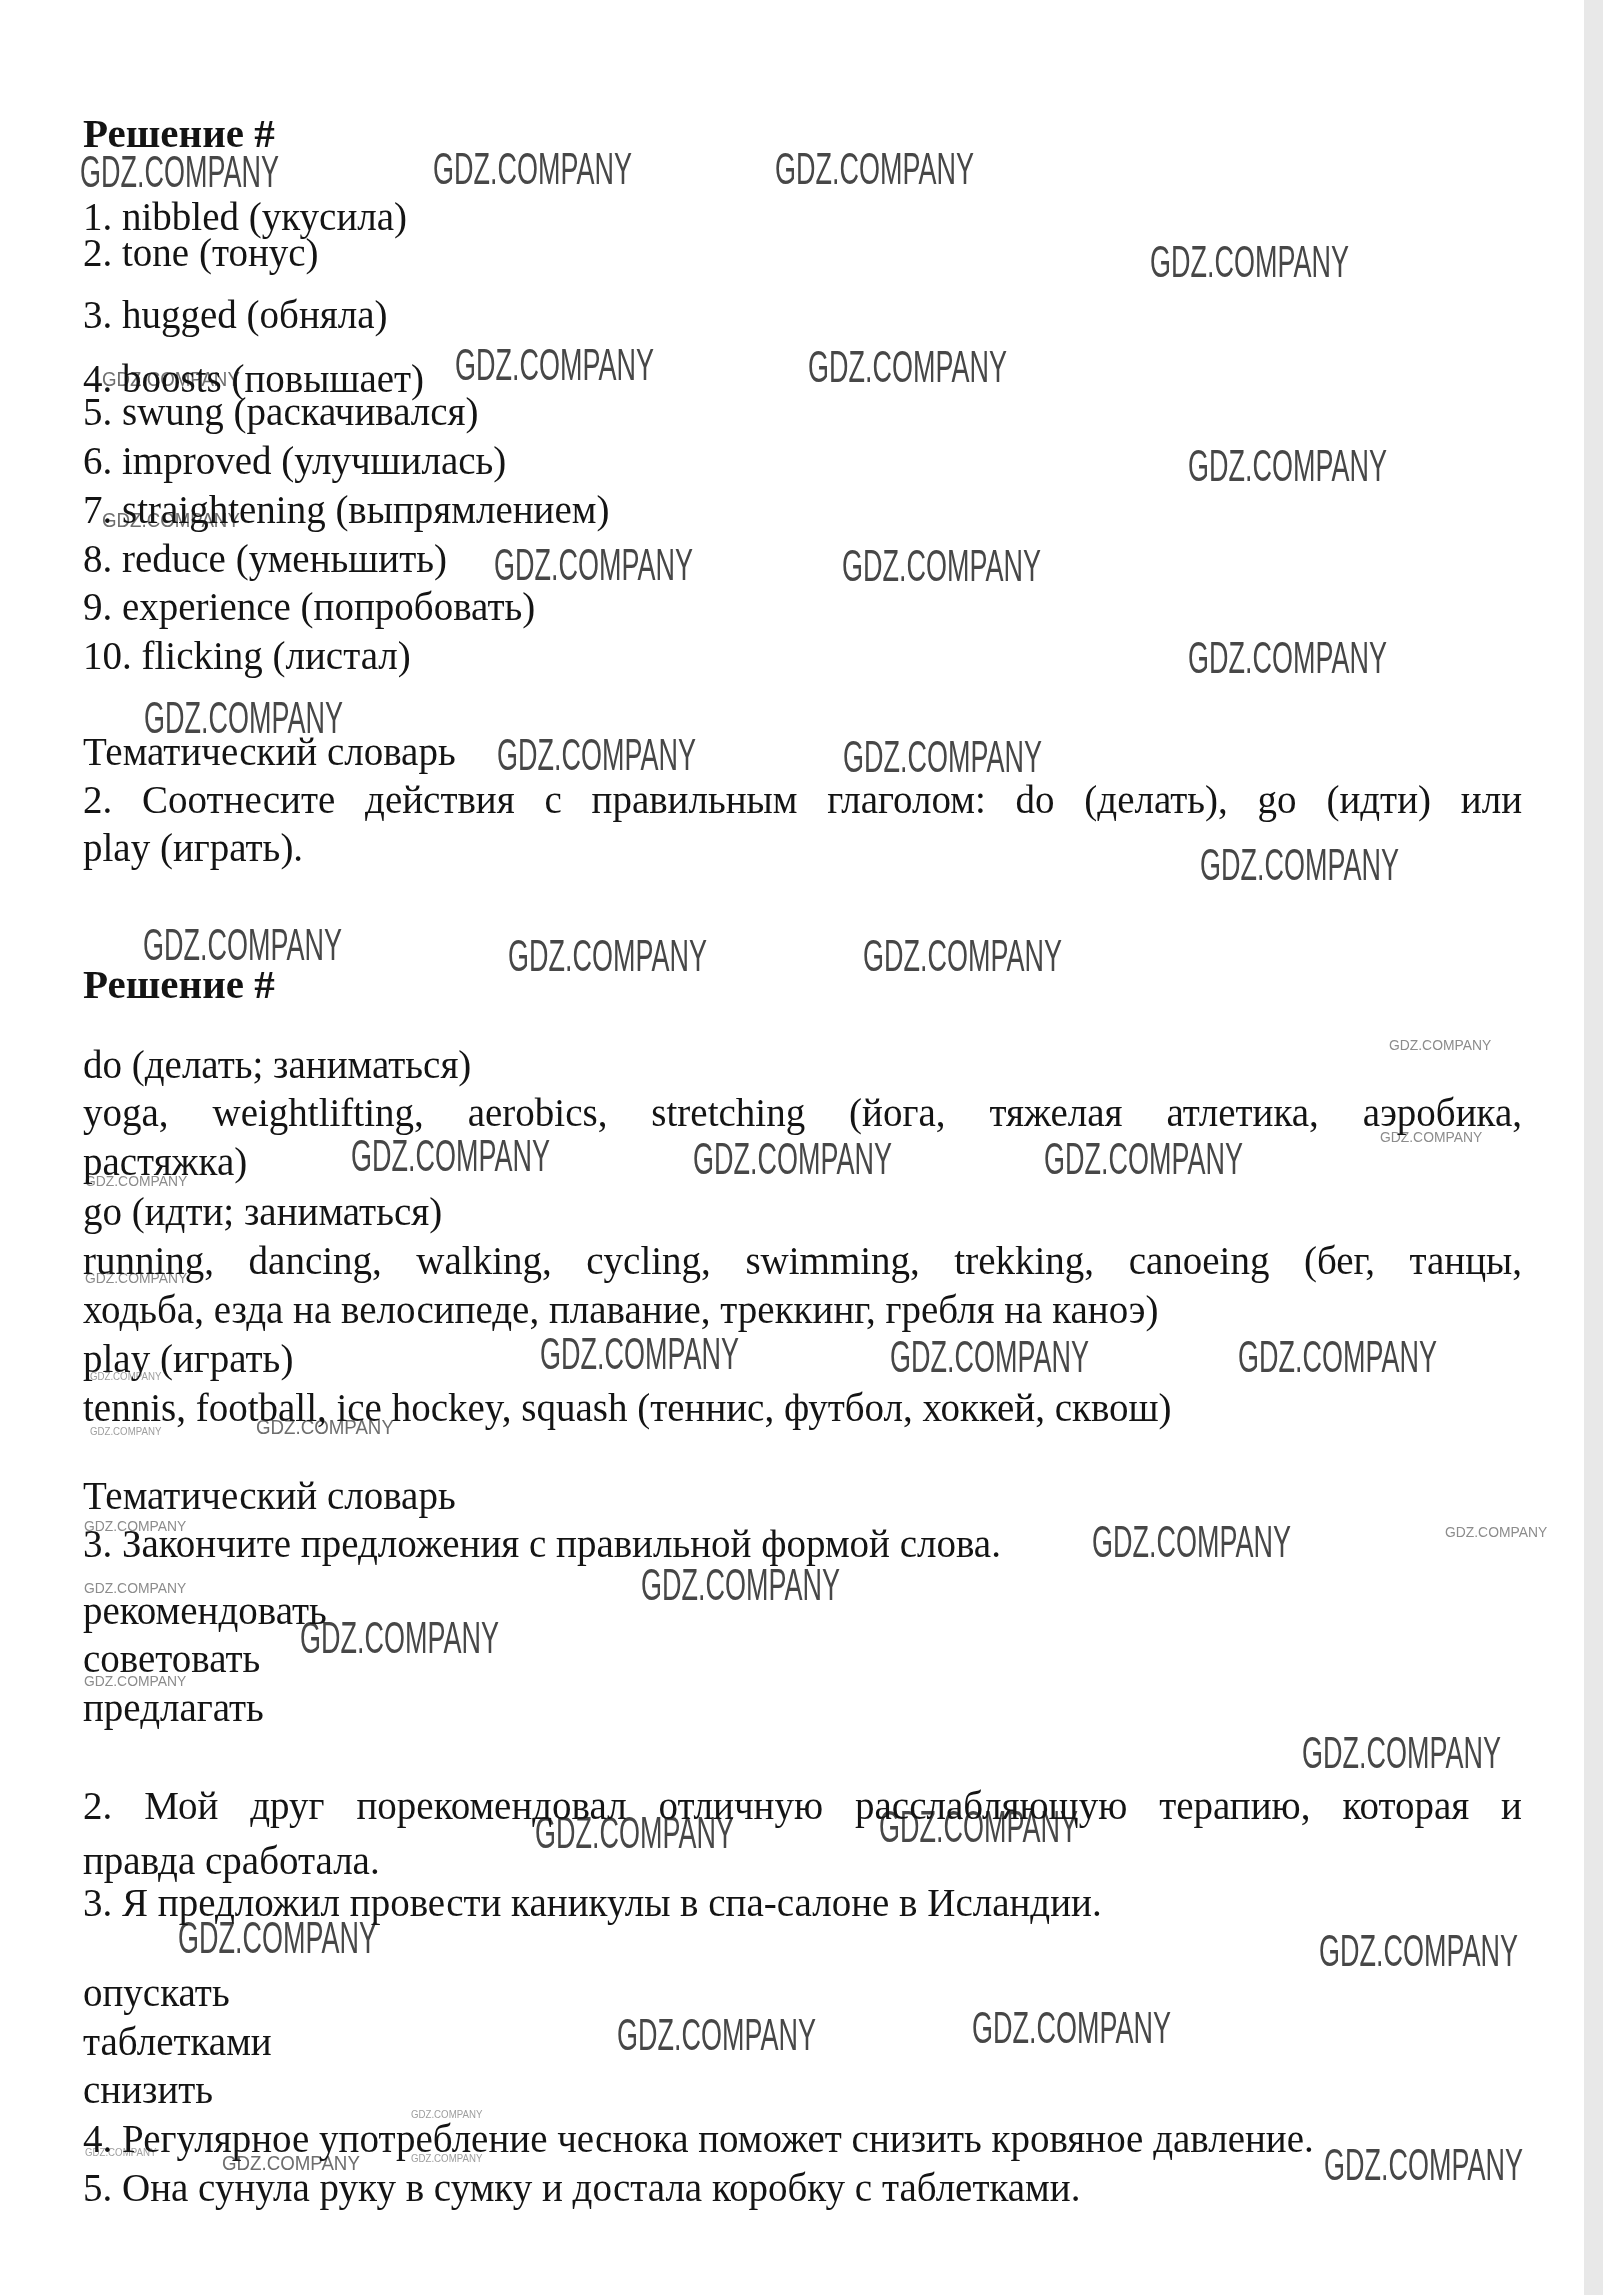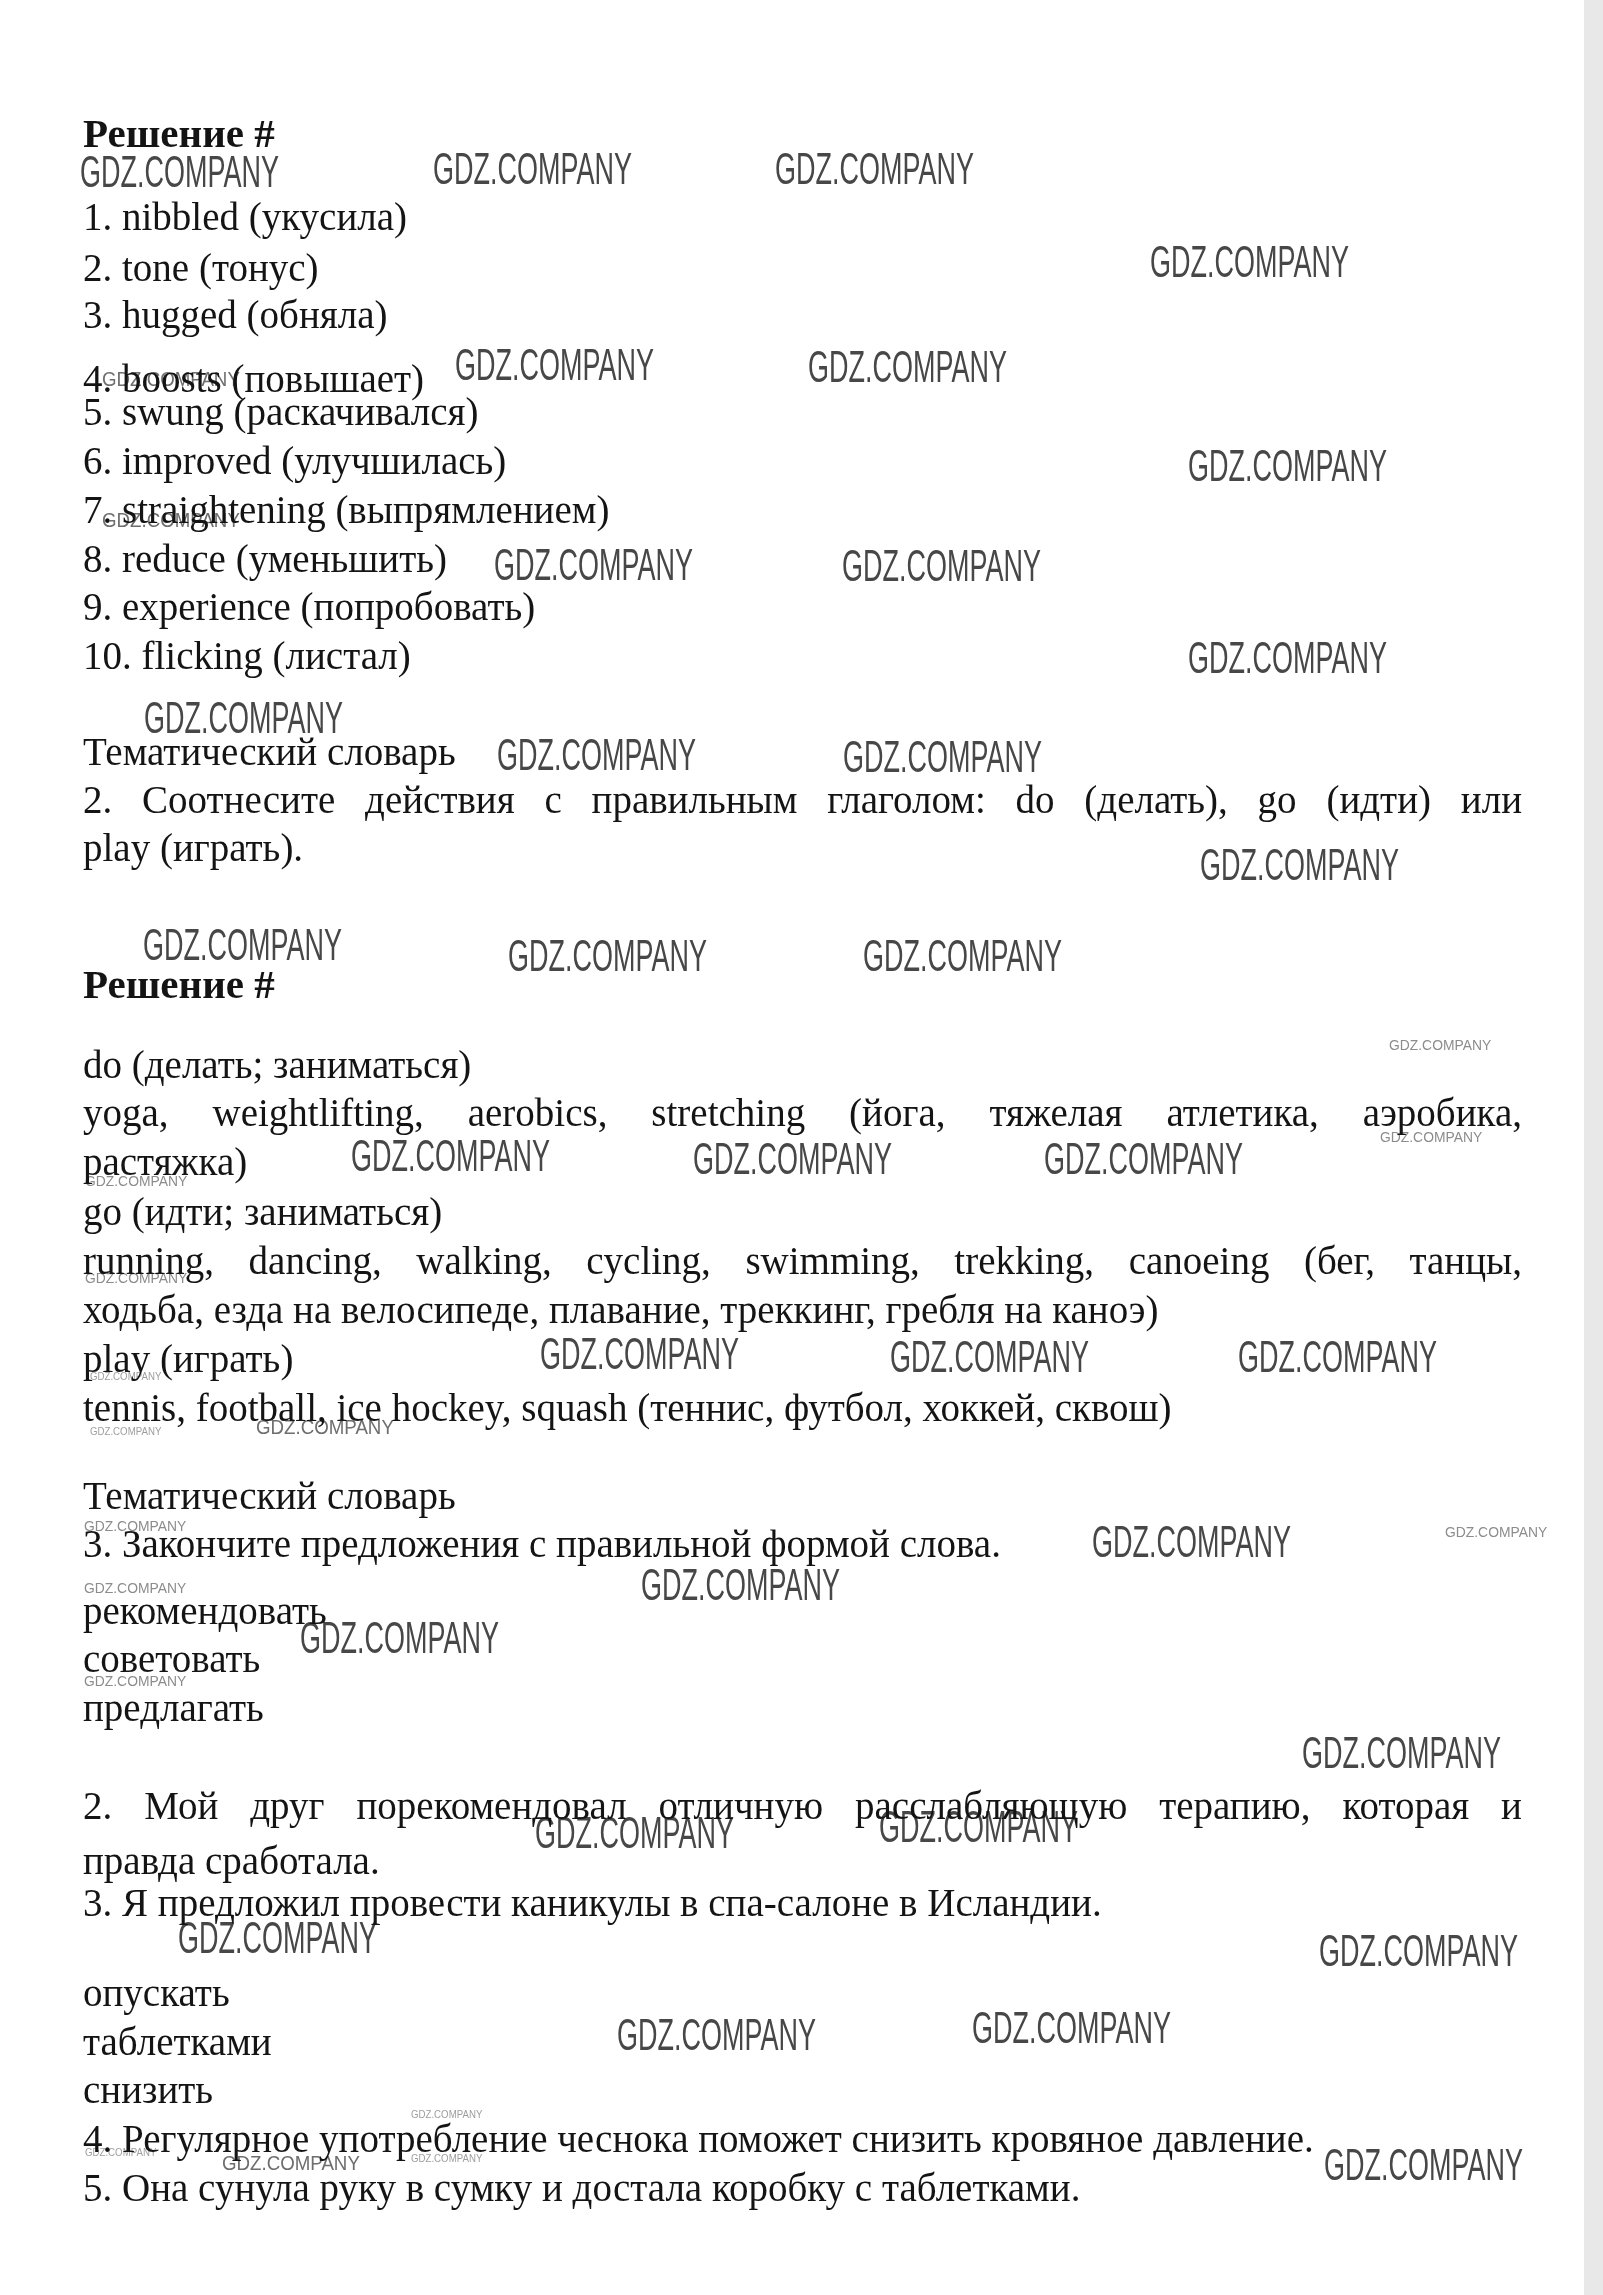--- a/index.html
+++ b/index.html
@@ -96,21 +96,21 @@
       <span class="wm XS" style="left: 85px; top: 2148px;">GDZ.COMPANY</span>
       <span class="wm MS" style="left: 222px; top: 2154px;">GDZ.COMPANY</span>
       <span class="wm XS" style="left: 411px; top: 2154px;">GDZ.COMPANY</span>
       <span class="wm L" style="left: 1324px; top: 2142px;">GDZ.COMPANY</span>
     </div>
 
   <main class="content">
     <div class="line bold" style="top:109px">Решение #</div>
 
     <div class="line" style="top:192px">1. nibbled (укусила)</div>
-    <div class="line" style="top:243px">2. tone (тонус)</div>
+    <div class="line" style="top:228px">2. tone (тонус)</div>
     <div class="line" style="top:290px">3. hugged (обняла)</div>
     <div class="line" style="top:354px">4. boosts (повышает)</div>
     <div class="line" style="top:387px">5. swung (раскачивался)</div>
     <div class="line" style="top:436px">6. improved (улучшилась)</div>
     <div class="line" style="top:485px">7. straightening (выпрямлением)</div>
     <div class="line" style="top:534px">8. reduce (уменьшить)</div>
     <div class="line" style="top:582px">9. experience (попробовать)</div>
     <div class="line" style="top:631px">10. flicking (листал)</div>
 
     <div class="line" style="top:727px">Тематический словарь</div>

